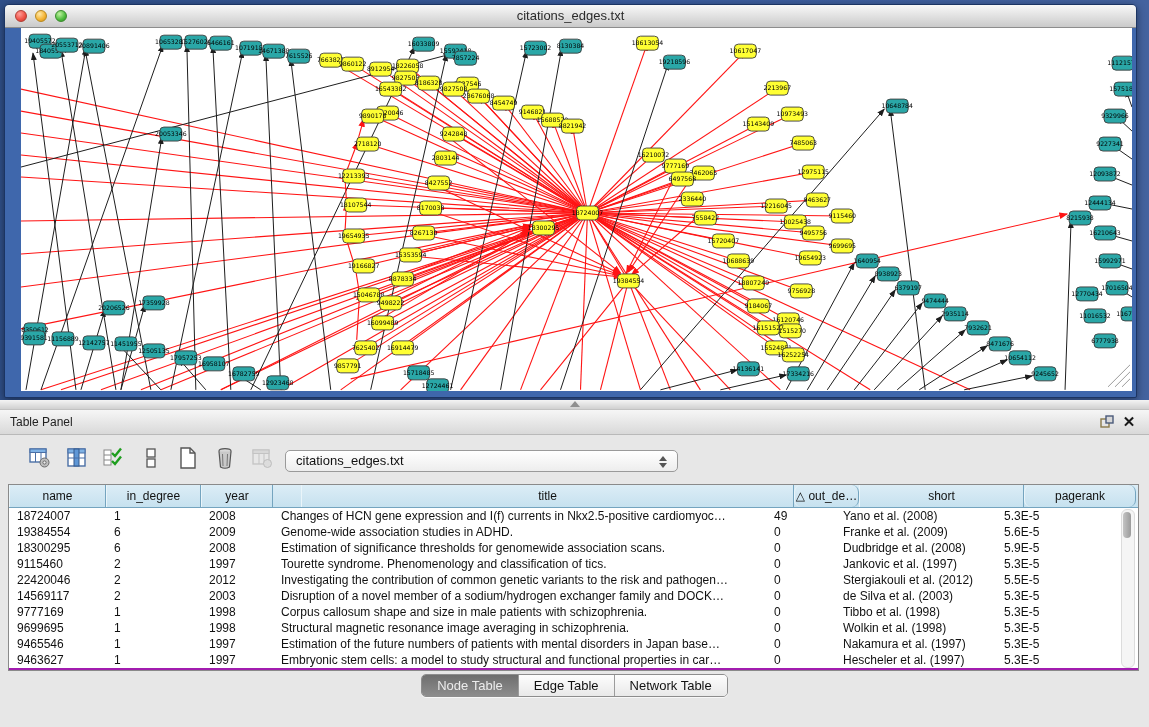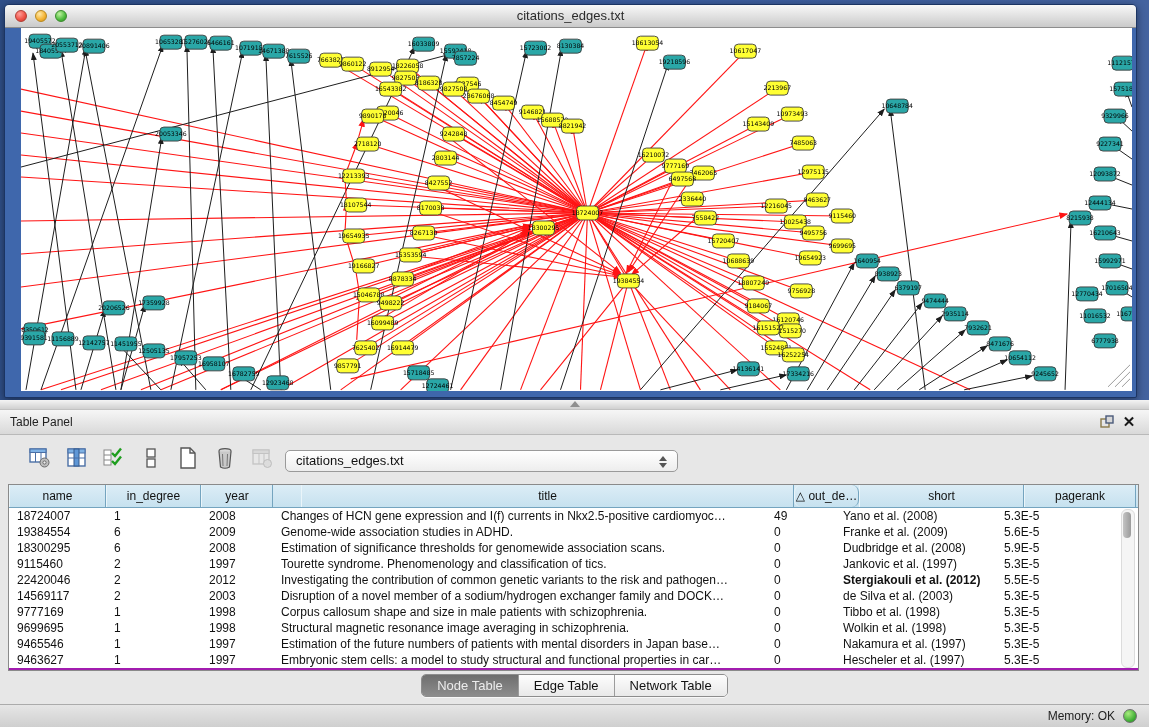--- a/index.html
+++ b/index.html
@@ -856,21 +856,21 @@
   </div>
 
   <div class="tablebox">
     <div class="thead" id="thead">
         <div class="th" style="width: 97px;">name</div>
         <div class="th" style="width: 95px;">in_degree</div>
         <div class="th" style="width: 72px;">year</div>
         <div class="th" style="width: 493px; margin-left: 28px;">title</div>
         <div class="th" style="width: 65px; border-radius: 7px;">△ out_de…</div>
         <div class="th" style="width: 165px;">short</div>
-        <div class="th" style="width: 112px;">pagerank</div>
+        <div class="th" style="width: 112px; border-radius: 7px;">pagerank</div>
       </div>
     <div id="tbody">
         <div class="tr">
           <div class="td" style="width: 97px;">18724007</div>
           <div class="td" style="width: 95px;">1</div>
           <div class="td" style="width: 72px;">2008</div>
           <div class="td" style="width: 493px;">Changes of HCN gene expression and I(f) currents in Nkx2.5-positive cardiomyoc…</div>
           <div class="td" style="width: 65px;">49</div>
           <div class="td" style="width: 165px; padding-left: 12px;">Yano et al. (2008)</div>
           <div class="td" style="width: 112px;">5.3E-5</div>
@@ -901,21 +901,21 @@
           <div class="td" style="width: 65px;">0</div>
           <div class="td" style="width: 165px; padding-left: 12px;">Jankovic et al. (1997)</div>
           <div class="td" style="width: 112px;">5.3E-5</div>
         </div>
         <div class="tr">
           <div class="td" style="width: 97px;">22420046</div>
           <div class="td" style="width: 95px;">2</div>
           <div class="td" style="width: 72px;">2012</div>
           <div class="td" style="width: 493px;">Investigating the contribution of common genetic variants to the risk and pathogen…</div>
           <div class="td" style="width: 65px;">0</div>
-          <div class="td" style="width: 165px; padding-left: 12px; font-weight: bold;">Stergiakouli et al. (2012)</div>
+          <div class="td" style="width: 165px; padding-left: 12px;">Stergiakouli et al. (2012)</div>
           <div class="td" style="width: 112px;">5.5E-5</div>
         </div>
         <div class="tr">
           <div class="td" style="width: 97px;">14569117</div>
           <div class="td" style="width: 95px;">2</div>
           <div class="td" style="width: 72px;">2003</div>
           <div class="td" style="width: 493px;">Disruption of a novel member of a sodium/hydrogen exchanger family and DOCK…</div>
           <div class="td" style="width: 65px;">0</div>
           <div class="td" style="width: 165px; padding-left: 12px;">de Silva et al. (2003)</div>
           <div class="td" style="width: 112px;">5.3E-5</div>
@@ -963,17 +963,13 @@
   </div>
 
   <div class="tabs-row">
     <div class="segmented" id="tabs">
         <div class="seg active">Node Table</div>
         <div class="seg">Edge Table</div>
         <div class="seg">Network Table</div>
       </div>
   </div>
 
-  <div class="statusbar">
-    <span class="mem-label">Memory: OK</span>
-    <span class="mem-dot"></span>
-  </div>
 </div>
 
 </body></html>

